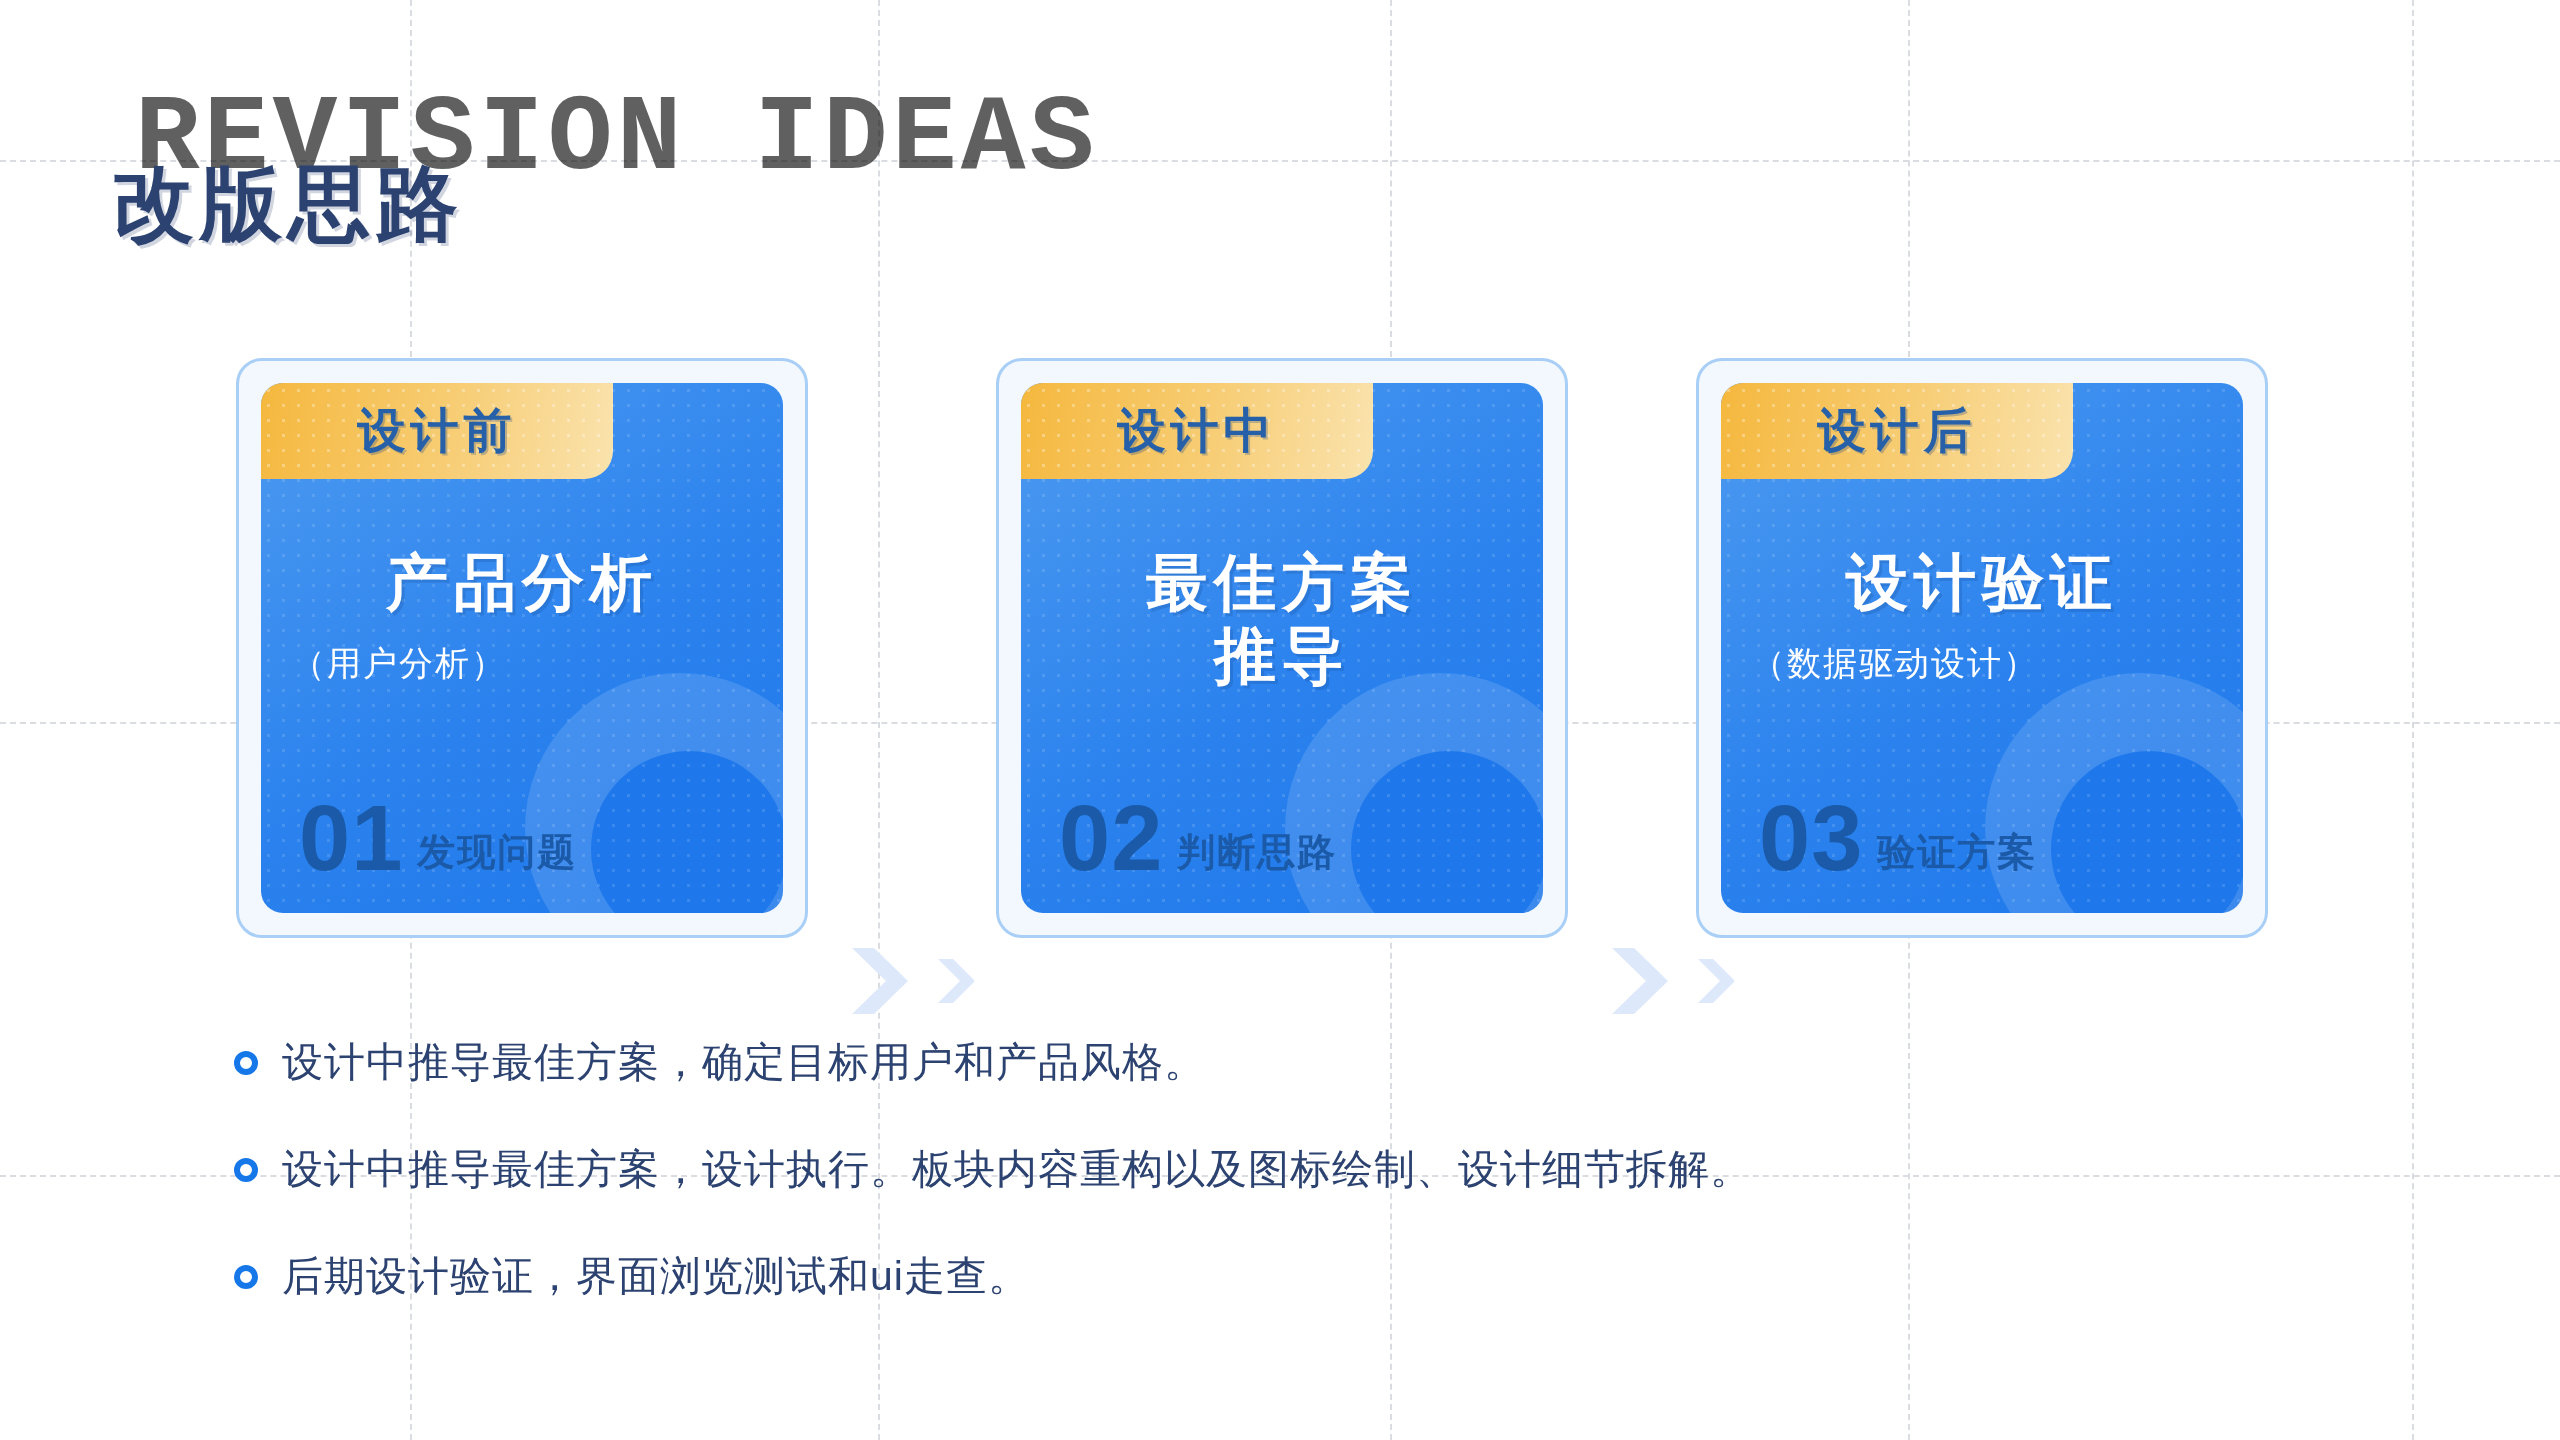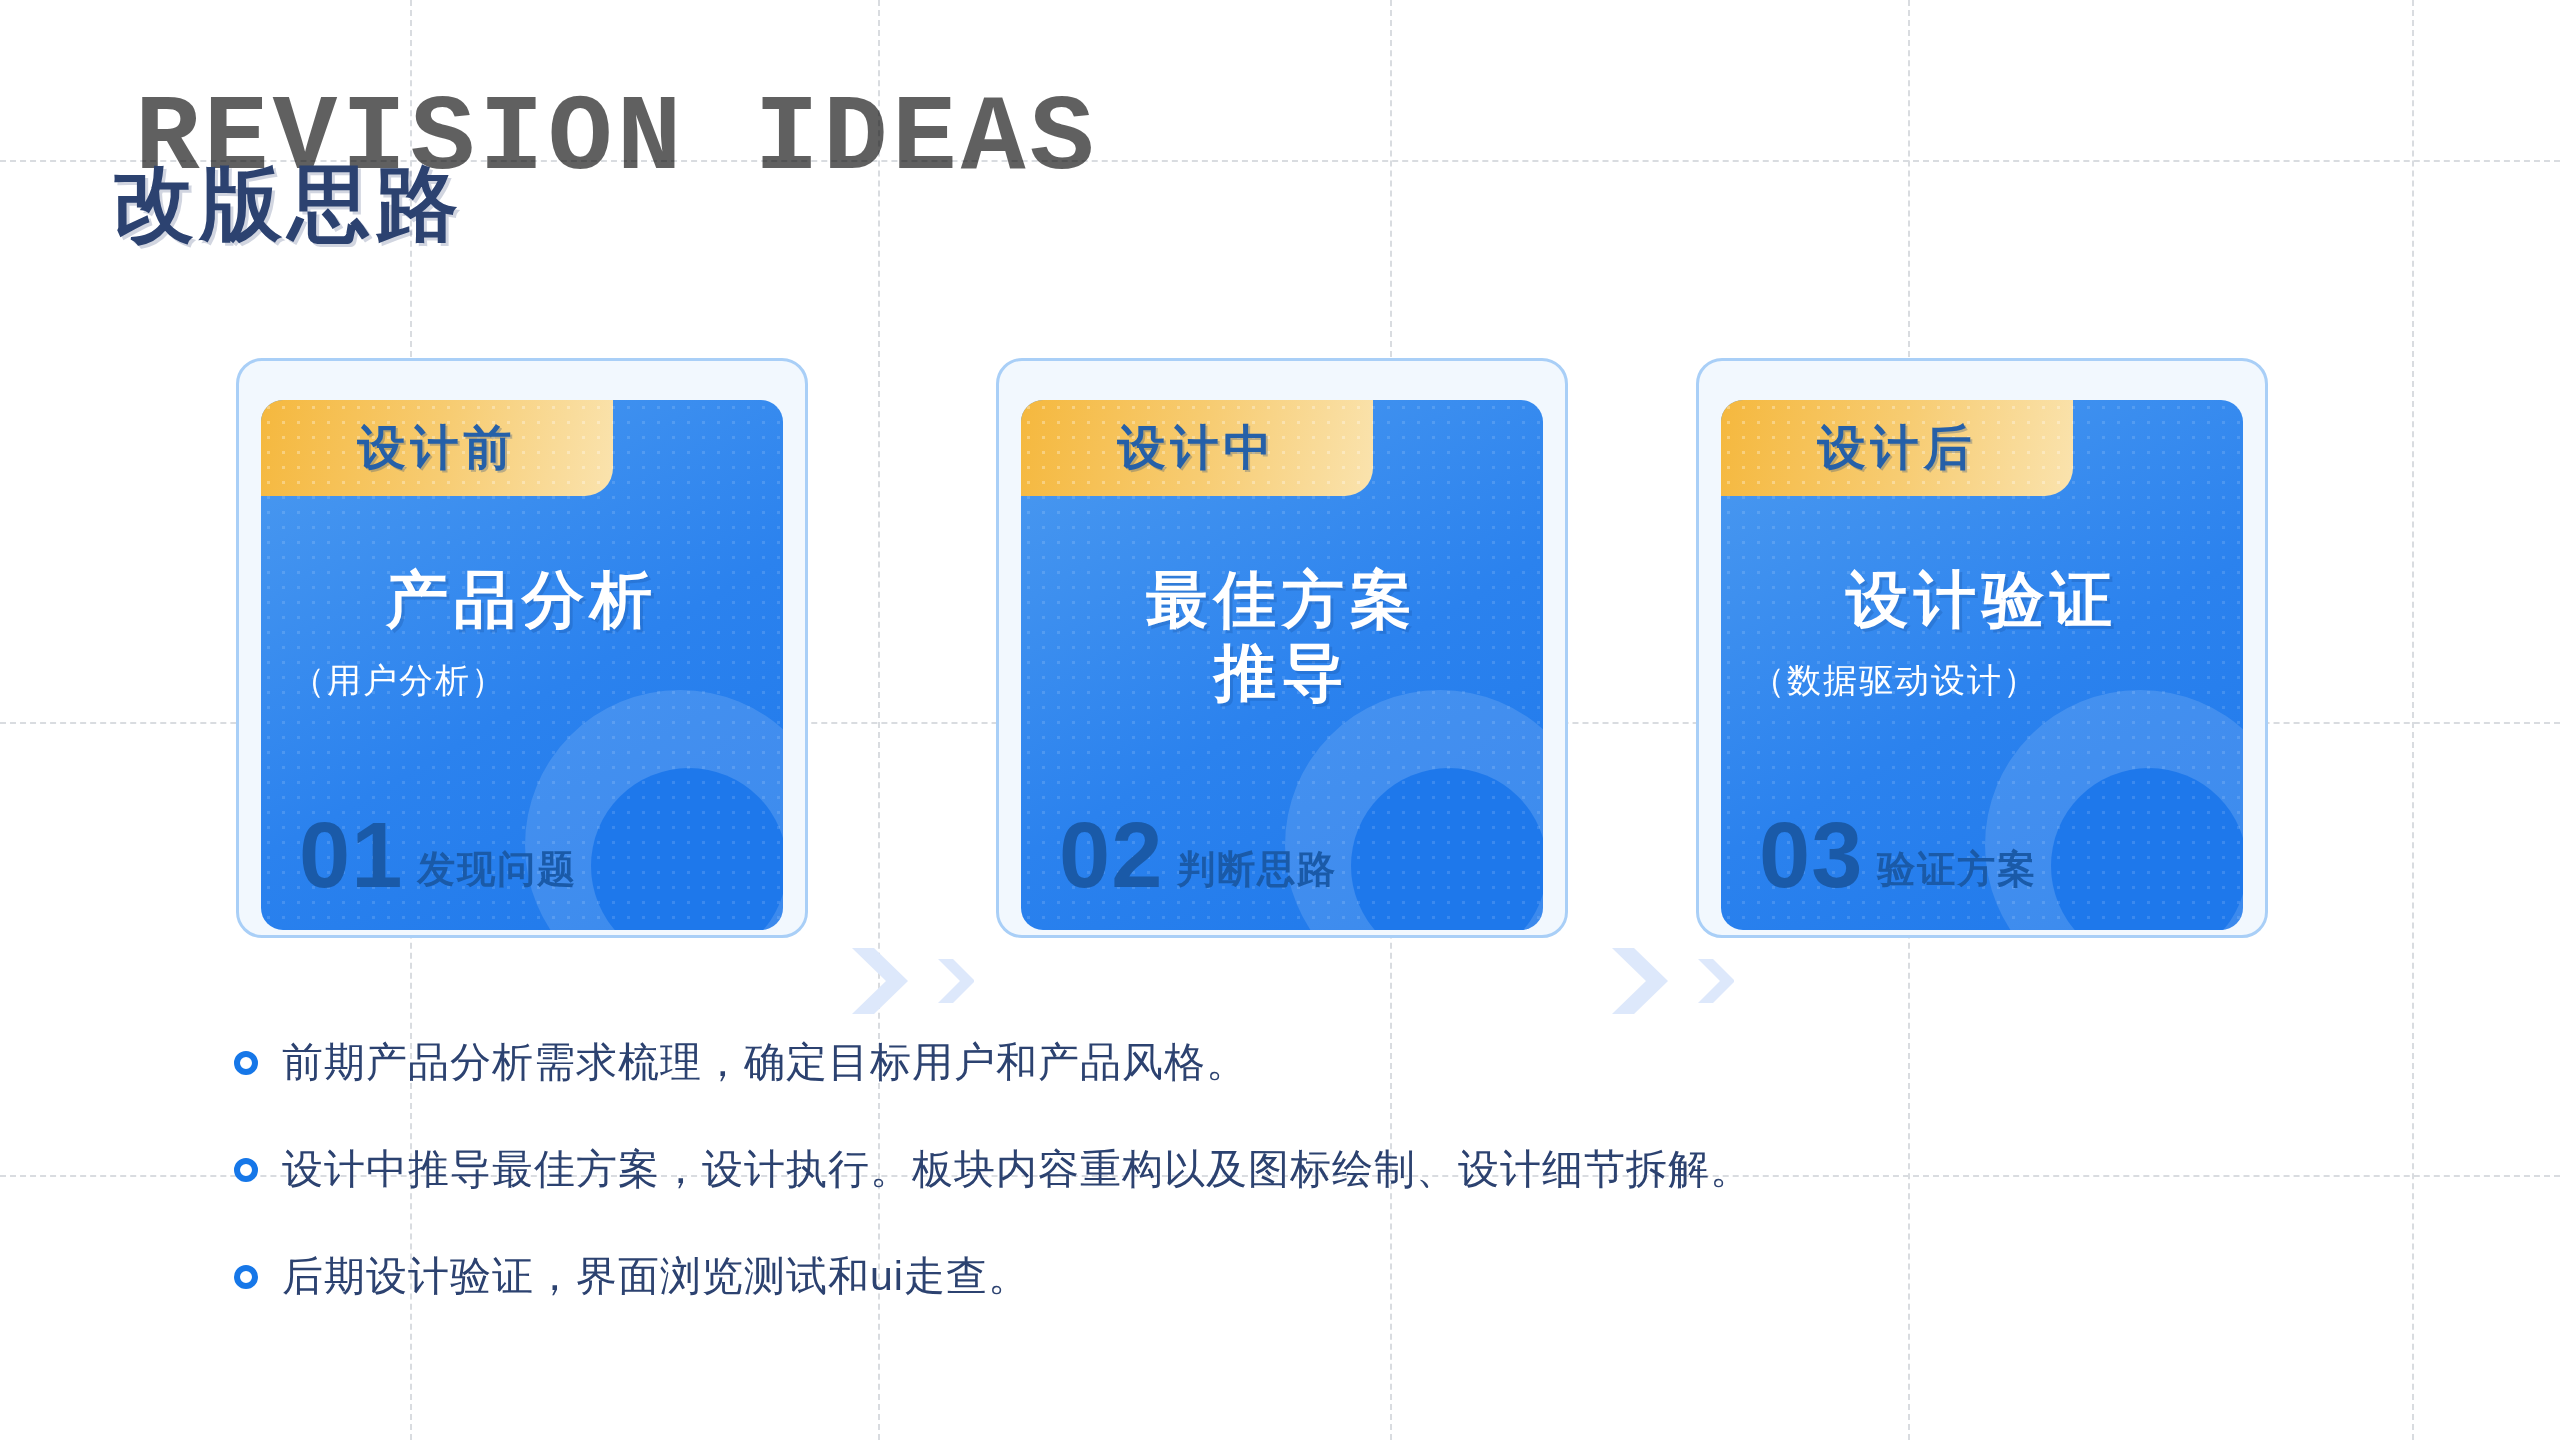--- a/index.html
+++ b/index.html
@@ -47,21 +47,20 @@
     padding:22px;
   }
   .card-outer.c1 { left:236px; }
   .card-outer.c2 { left:996px; }
   .card-outer.c3 { left:1696px; }
 
   .card-inner {
     position:relative; width:100%; height:100%;
     border-radius:22px; overflow:hidden;
     background:linear-gradient(150deg,#4D9BF0 0%,#2B82EE 55%,#1E78EB 100%);
-    margin-top:17px;
   }
   
   .card-inner::before {
     content:""; position:absolute; inset:0;
     background-image:radial-gradient(circle, rgba(255,255,255,.13) 1.6px, transparent 1.7px);
     background-size:15px 15px;
     pointer-events:none; z-index:2;
   }
   
   .deco-ring {
@@ -245,21 +244,21 @@
         </div>
       </div>
     </div>
   </div>
 
 </div>
 
 <div id="bullets">
   <div class="bullet-row">
     <span class="bullet-dot"></span>
-    <span class="bullet-text">前期产品分析需求梳理，确定目标用户和产品风格。</span>
+    <span class="bullet-text">设计中推导最佳方案，确定目标用户和产品风格。</span>
   </div>
   <div class="bullet-row">
     <span class="bullet-dot"></span>
     <span class="bullet-text">设计中推导最佳方案，设计执行。板块内容重构以及图标绘制、设计细节拆解。</span>
   </div>
   <div class="bullet-row">
     <span class="bullet-dot"></span>
     <span class="bullet-text">后期设计验证，界面浏览测试和ui走查。</span>
   </div>
 </div>

